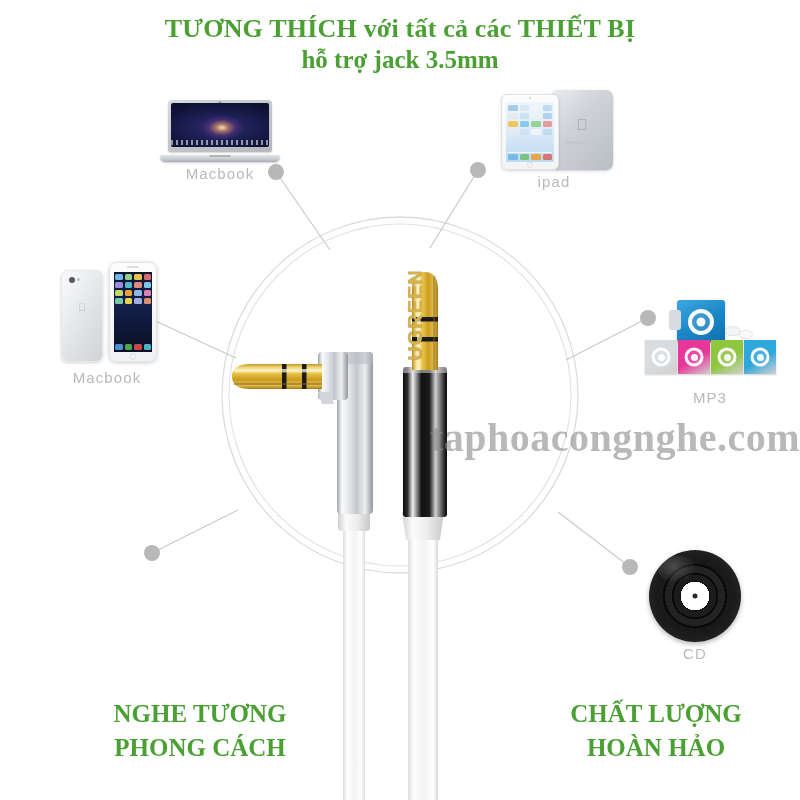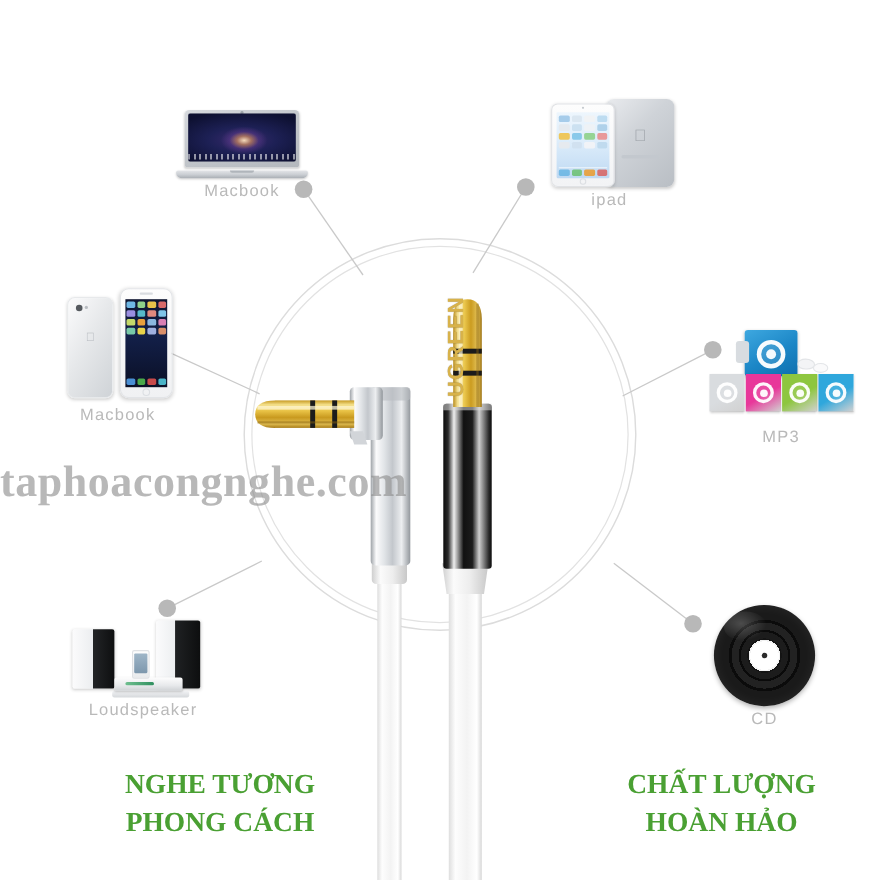--- a/index.html
+++ b/index.html
@@ -235,35 +235,39 @@
     font-weight:700;
     font-size:20px;
     letter-spacing:1px;
     text-align:center;
     pointer-events:none;
     text-shadow:0 0 1px rgba(0,0,0,.35);
   }
 
   
   .watermark {
-    position:absolute; left:0; top:414px; width:800px; text-align:left;
+    position:absolute; left:0; top:414px; width:800px; text-align:right;
     font-family:"Liberation Serif", serif;
     font-weight:700;
     font-size:40px;
     color:rgba(140,140,140,.62);
     letter-spacing:.5px;
     pointer-events:none;
     white-space:nowrap;
   }
 </style>
 </head>
 <body>
 
 <div id="stage">
 
+  <div class="headline">
+    <span class="l1">TƯƠNG THÍCH với tất cả các THIẾT BỊ</span>
+    <span class="l2">hỗ trợ jack  3.5mm</span>
+  </div>
 
   <svg id="radial" viewBox="0 0 800 800" xmlns="http://www.w3.org/2000/svg">
 
     <circle cx="400" cy="395" r="178" fill="none" stroke="#dcdcdc" stroke-width="1.3"></circle>
     <circle cx="400" cy="395" r="171" fill="none" stroke="#e2e2e2" stroke-width="1.1"></circle>
 
     <g stroke="#c9c9c9" stroke-width="1.2" fill="none">
       <line x1="276" y1="172" x2="330" y2="250"></line>
       <line x1="478" y1="170" x2="430" y2="248"></line>
       <line x1="138" y1="313" x2="236" y2="358"></line>
@@ -393,30 +397,20 @@
             <span class="r"></span>
           </div>
           <div class="unit" style="background: linear-gradient(150deg, rgb(47, 167, 220) 0%, rgb(47, 167, 220) 55%, rgba(0, 0, 0, 0.18) 100%);">
             <span class="r"></span>
           </div>
         </div>
     </div>
     <div class="caption">MP3</div>
   </div>
 
-  <div class="device" style="left:50px; top:562px; width:160px;">
-    <div class="art ls-wrap">
-      <div class="ls-tower ls-l"></div>
-      <div class="ls-tower ls-r"></div>
-      <div class="ls-base"></div>
-      <div class="ls-dock"></div>
-      <div class="ls-phone"></div>
-    </div>
-    <div class="caption">Loudspeaker</div>
-  </div>
 
   <div class="device" style="left:640px; top:550px; width:110px;">
     <div class="art cd-wrap">
       <div class="cd-disc"></div>
       <div class="cd-gloss"></div>
       <div class="cd-hub"></div>
     </div>
     <div class="caption">CD</div>
   </div>
 

